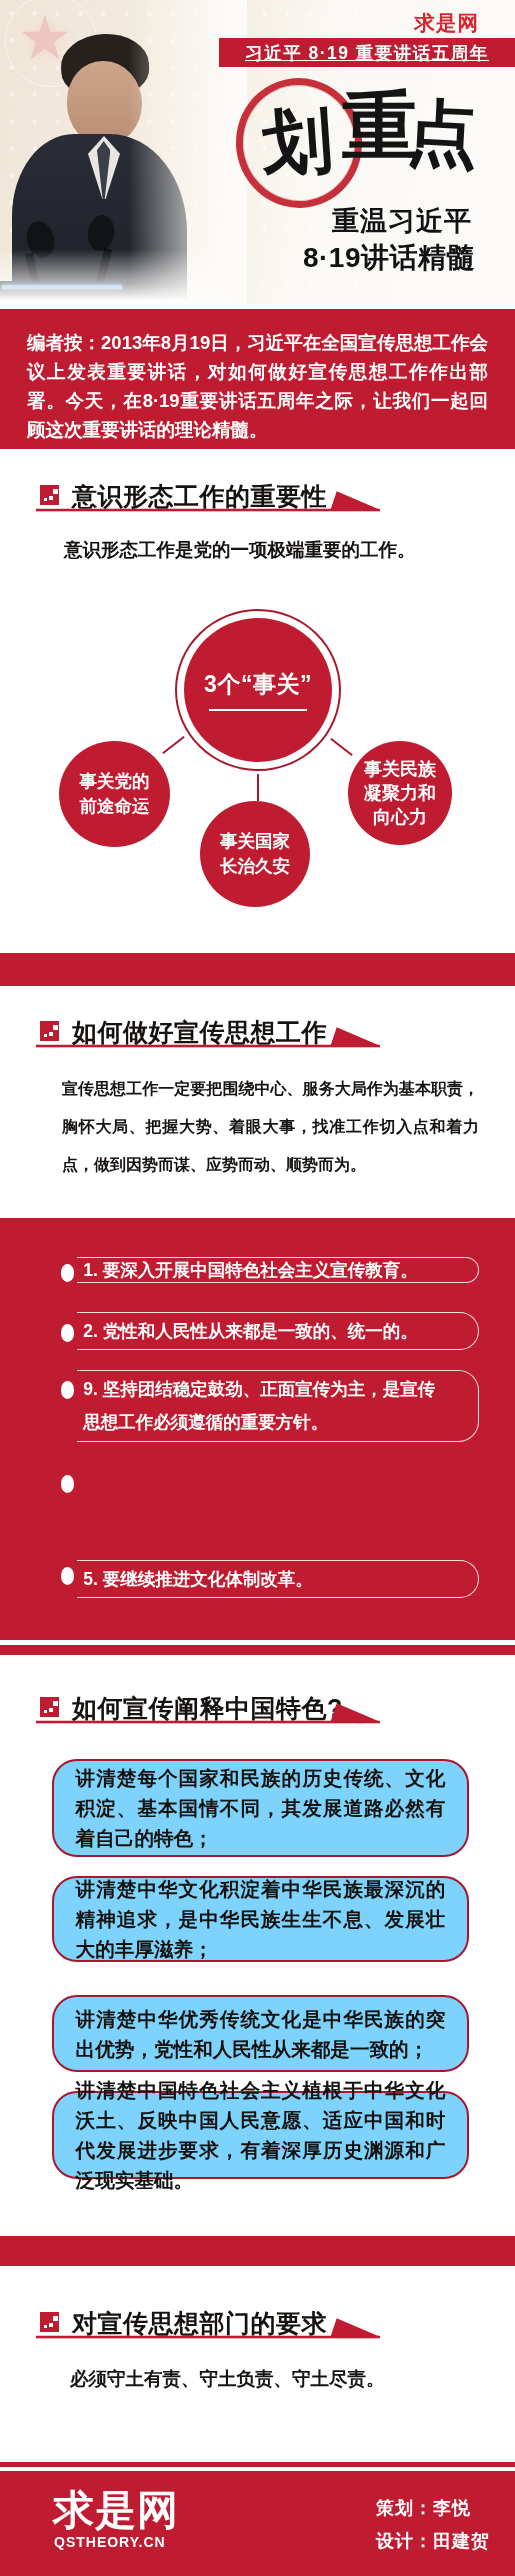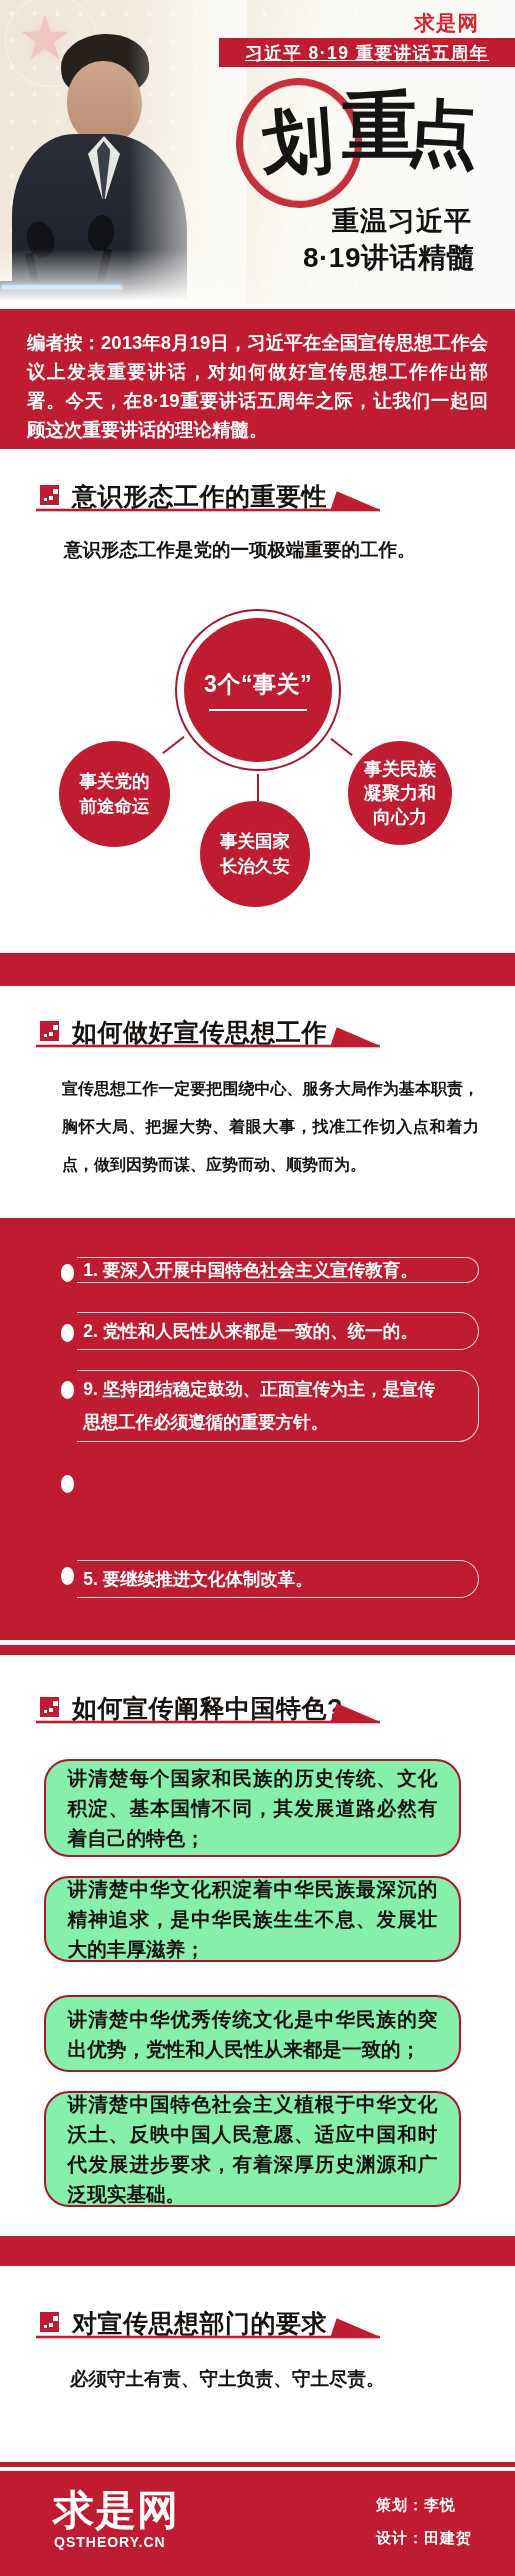--- a/index.html
+++ b/index.html
@@ -95,28 +95,28 @@
   .strip1{top:1645px;height:10.3px;}
   .strip-footer{top:2462px;height:5.2px;}
   
   .red-block{position:absolute;left:0;top:1218px;width:515px;height:422px;background:var(--red);}
   .point-box{position:absolute;left:77px;width:402px;box-sizing:border-box;
     border-top:1px solid rgba(255,255,255,.85);border-bottom:1px solid rgba(255,255,255,.85);border-right:1px solid rgba(255,255,255,.85);
     border-radius:0 20.6px 20.6px 0;display:flex;align-items:center;padding:0 31px 0 6.2px;}
   .point-box span{color:#fff;font-size:17.5px;font-weight:700;line-height:33px;max-width:361px;}
   .bullet{position:absolute;left:61px;width:13.4px;height:17.5px;background:#fff;border-radius:50%;}
   
-  .card{position:absolute;left:44px;width:417px;box-sizing:border-box;border:2.1px solid var(--red-dark);
-    border-radius:25px;background:#86efac;display:flex;align-items:center;padding:0 21.6px;}
+  .card{position:absolute;left:52px;width:417px;box-sizing:border-box;border:2.1px solid var(--red-dark);
+    border-radius:25px;background:#7dd3fc;display:flex;align-items:center;padding:0 21.6px;}
   .card p{margin:0;font-size:19.6px;font-weight:700;line-height:30px;color:#151210;text-align:justify;}
   
   .footer-block{position:absolute;left:0;top:2471px;width:515px;height:106px;background:var(--red);}
   .f-logo{position:absolute;left:53px;top:18.5px;color:#fff;font-size:41px;font-weight:900;letter-spacing:1px;line-height:1;}
   .f-dom{position:absolute;left:54px;top:63px;color:#fff;font-size:14px;font-weight:700;letter-spacing:1px;}
-  .credit{position:absolute;left:376px;color:#fff;font-size:15px;font-weight:700;letter-spacing:1px;white-space:nowrap;}
+  .credit{position:absolute;left:376px;color:#fff;font-size:18px;font-weight:700;letter-spacing:1px;white-space:nowrap;}
   .credit1{top:25px;}
   .credit2{top:58px;}
 </style>
 </head>
 <body>
 
 <div id="page">
 
   <div class="hero">
     <div class="photo">
@@ -242,21 +242,21 @@
 
   <div class="card" style="top:1759px;height:98px;">
     <p>讲清楚每个国家和民族的历史传统、文化积淀、基本国情不同，其发展道路必然有着自己的特色；</p>
   </div>
   <div class="card" style="top:1876px;height:86px;">
     <p>讲清楚中华文化积淀着中华民族最深沉的精神追求，是中华民族生生不息、发展壮大的丰厚滋养；</p>
   </div>
   <div class="card" style="top:1995px;height:77px;">
     <p>讲清楚中华优秀传统文化是中华民族的突出优势，党性和人民性从来都是一致的；</p>
   </div>
-  <div class="card" style="top:2091px;height:116px;">
+  <div class="card" style="top:2091px;height:88px;">
     <p>讲清楚中国特色社会主义植根于中华文化沃土、反映中国人民意愿、适应中国和时代发展进步要求，有着深厚历史渊源和广泛现实基础。</p>
   </div>
 
   <div class="band band2"></div>
 
   <div class="sec-head" style="top:2312px;">
     <div class="sq-icon">
         <i class="m1"></i>
         <i class="m2"></i>
         <i class="m3"></i>

